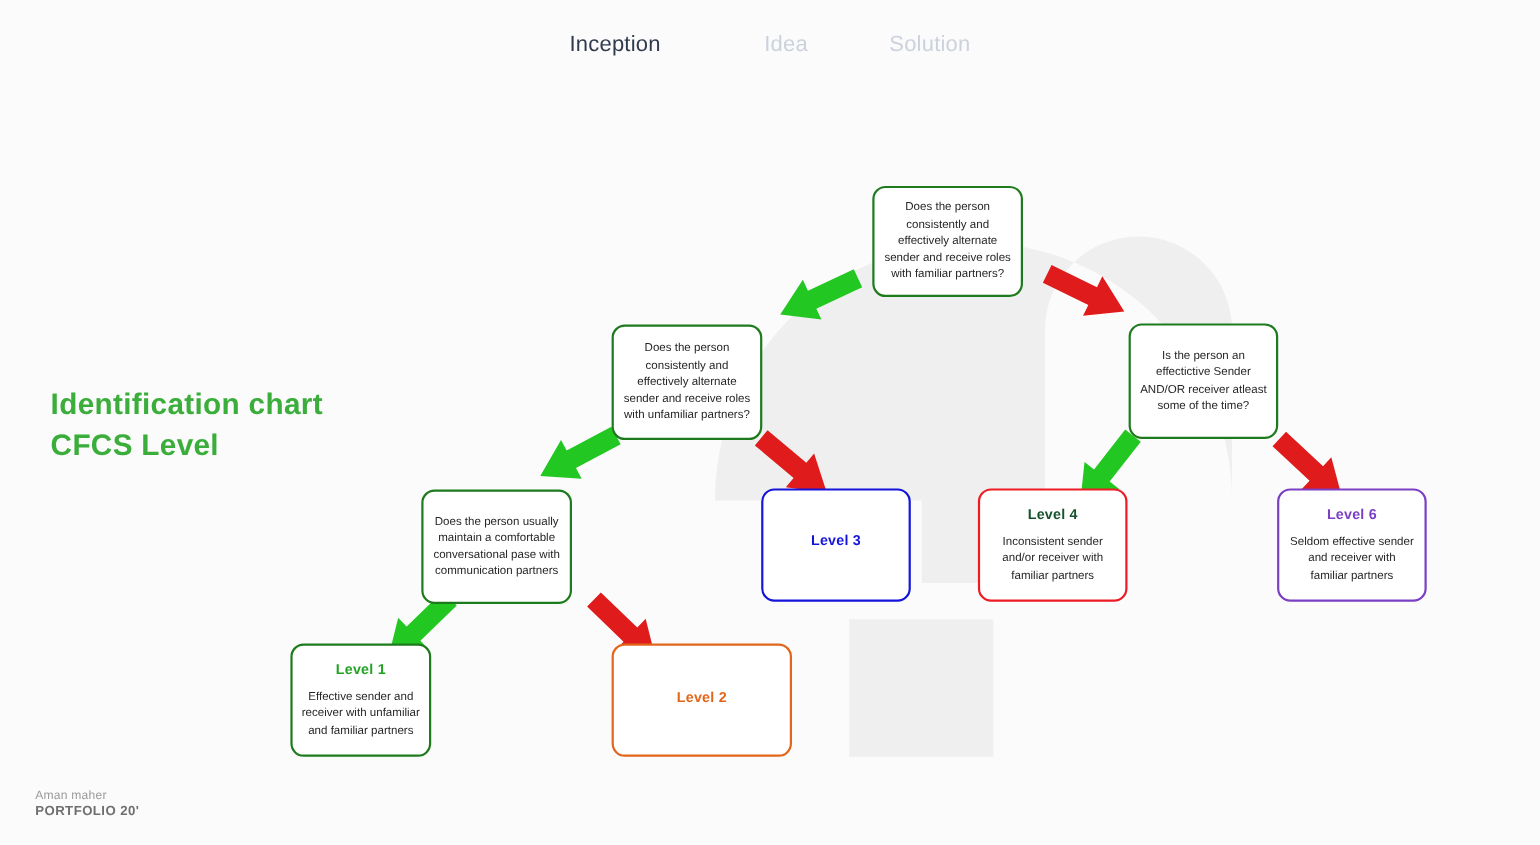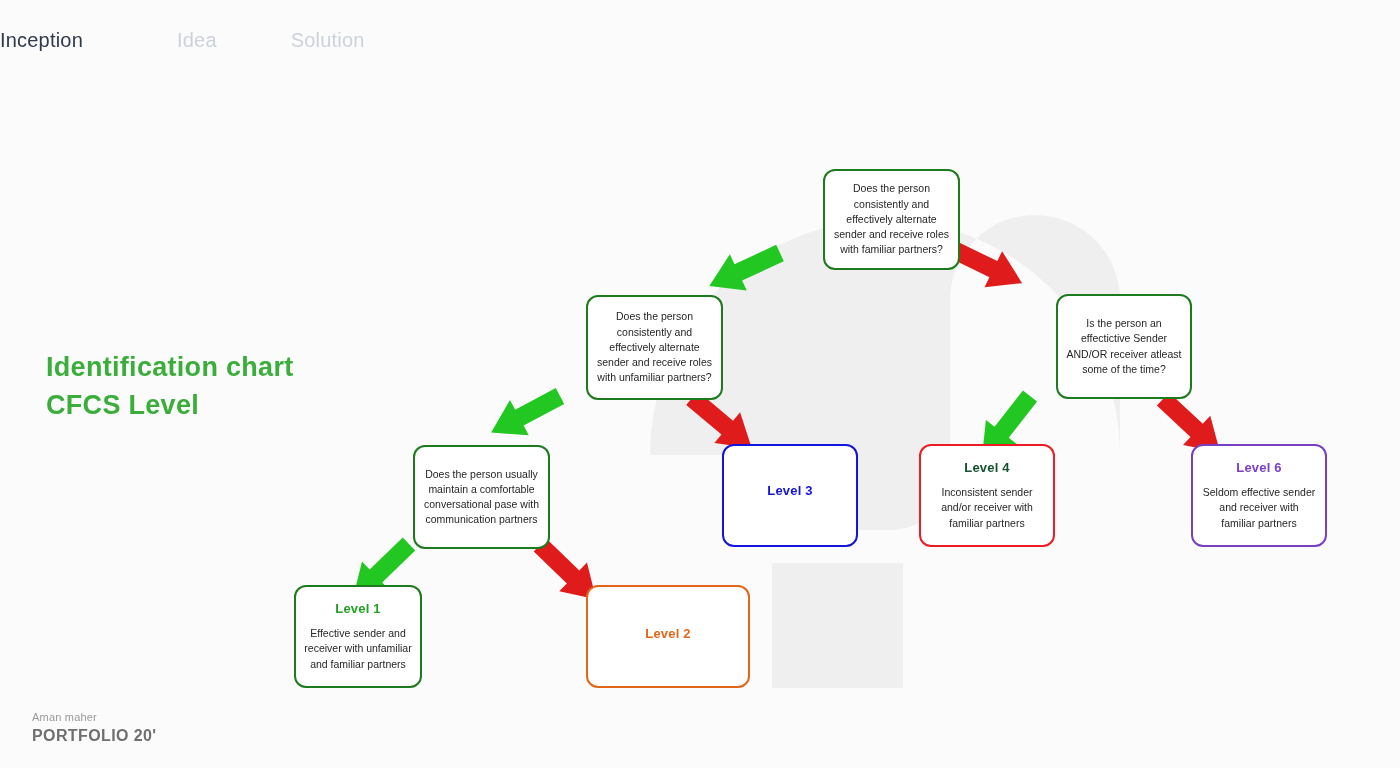--- a/index.html
+++ b/index.html
@@ -24,20 +24,21 @@
     pointer-events: none;
   }
 
   
   #top-nav {
     position: absolute;
     left: 0; top: 20px;
     width: 1400px;
     height: 40px;
     display: flex;
+    justify-content: center;
     align-items: center;
   }
   .nav-tab {
     font-size: 20px;
     letter-spacing: .2px;
     padding: 0 0;
     white-space: nowrap;
   }
   .nav-tab.active { color: #2f3a4d; font-weight: 400; }
   .nav-tab.inactive { color: #ccd2dc; font-weight: 400; }
@@ -63,40 +64,39 @@
     left: 32px;
     bottom: 22px;
     line-height: 1.32;
   }
   #footer .author {
     font-size: 11px;
     color: #9a9a9a;
     letter-spacing: .2px;
   }
   #footer .portfolio {
-    font-size: 16px;
+    font-size: 12px;
     color: #6f6f6f;
     font-weight: bold;
     letter-spacing: .4px;
   }
 
   
   .node {
     position: absolute;
     box-sizing: border-box;
     background: #ffffff;
     border: 2px solid #1d7a1d;
     border-radius: 12px;
     display: flex;
     flex-direction: column;
     align-items: center;
     justify-content: center;
     padding: 6px 8px;
     text-align: center;
-    margin-left: 30px;
   }
   .node .q-text {
     font-size: 10.5px;
     line-height: 1.45;
     color: #262626;
   }
   .node .level-title {
     font-size: 13px;
     font-weight: bold;
     margin-bottom: 10px;

